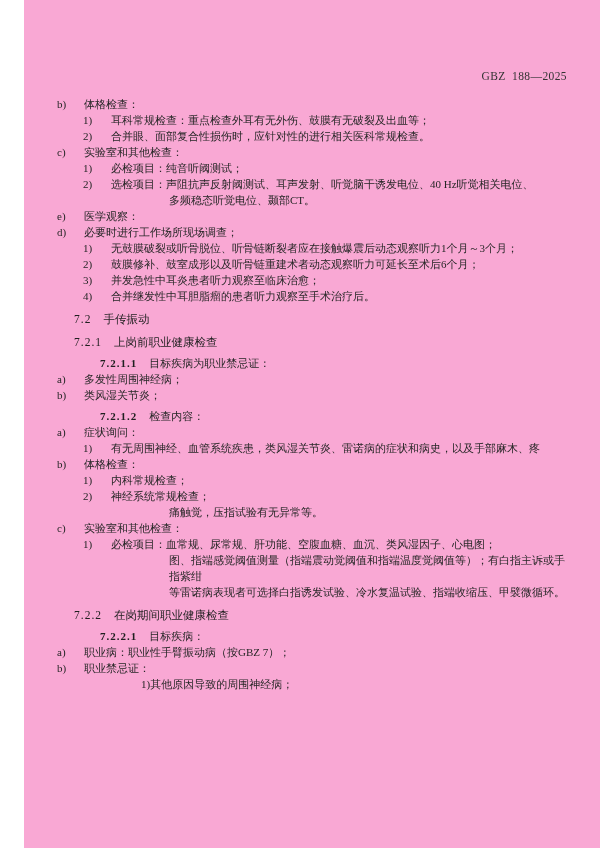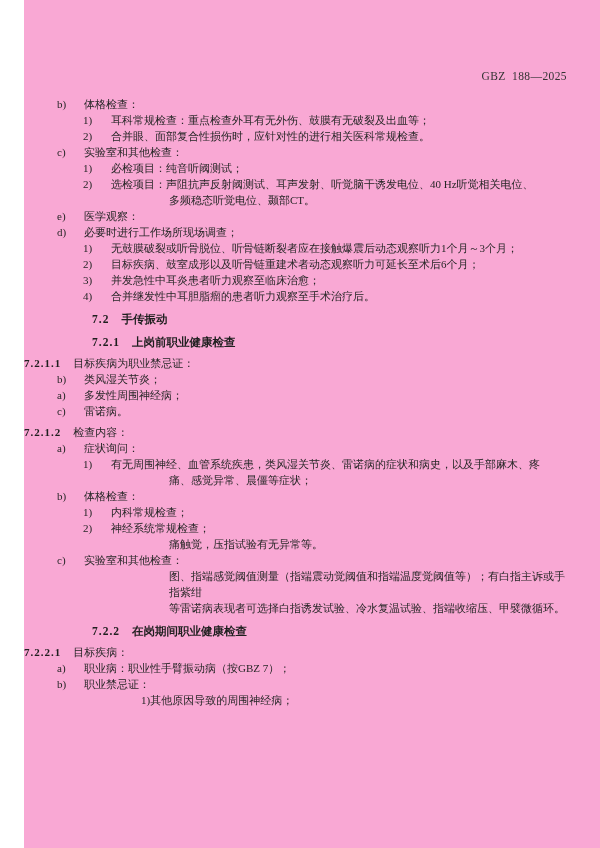--- a/index.html
+++ b/index.html
@@ -36,29 +36,29 @@
   .la .lb { display: inline-block; width: 27px; text-indent: 0; }
   
   .ln { padding-left: 87px; text-indent: -28px; }
   .ln .lb { display: inline-block; width: 28px; text-indent: 0; }
   
   .lc { padding-left: 145px; font-family: Liberation Serif, serif; }
   
   .lp { padding-left: 117px; }
   
   .h2, .h3 {
-    padding-left: 68px;
-    font-weight: bold;
+    padding-left: 50px;
+    font-weight: normal;
     margin-top: 7px;
     font-size: 11.5px;
     color: #1f1f1f;
   }
   .h2 .lb, .h3 .lb { margin-right: 12px; letter-spacing: 1px; }
   
-  .h4 { margin-top: 5px; }
+  .h4 { padding-left: 76px; margin-top: 5px; }
   .h4 .lb { font-weight: bold; margin-right: 12px; letter-spacing: 1px; color: #1f1f1f; }
 </style>
 </head>
 <body>
 
 <div class="doc">
 
   <div class="std-header">GBZ 188—2025</div>
 
   <div class="content">
@@ -66,39 +66,38 @@
     <div class="l la"><span class="lb">b)</span><span>体格检查：</span></div>
     <div class="l ln"><span class="lb">1)</span><span>耳科常规检查：重点检查外耳有无外伤、鼓膜有无破裂及出血等；</span></div>
     <div class="l ln"><span class="lb">2)</span><span>合并眼、面部复合性损伤时，应针对性的进行相关医科常规检查。</span></div>
     <div class="l la"><span class="lb">c)</span><span>实验室和其他检查：</span></div>
     <div class="l ln"><span class="lb">1)</span><span>必检项目：纯音听阈测试；</span></div>
     <div class="l ln"><span class="lb">2)</span><span>选检项目：声阻抗声反射阈测试、耳声发射、听觉脑干诱发电位、40 Hz听觉相关电位、</span></div>
     <div class="l lc"><span>多频稳态听觉电位、颞部CT。</span></div>
     <div class="l la"><span class="lb">e)</span><span>医学观察：</span></div>
     <div class="l la"><span class="lb">d)</span><span>必要时进行工作场所现场调查；</span></div>
     <div class="l ln"><span class="lb">1)</span><span>无鼓膜破裂或听骨脱位、听骨链断裂者应在接触爆震后动态观察听力1个月～3个月；</span></div>
-    <div class="l ln"><span class="lb">2)</span><span>目标疾病、鼓室成形以及听骨链重建术者动态观察听力可延长至术后6个月；</span></div>
+    <div class="l ln"><span class="lb">2)</span><span>鼓膜修补、鼓室成形以及听骨链重建术者动态观察听力可延长至术后6个月；</span></div>
     <div class="l ln"><span class="lb">3)</span><span>并发急性中耳炎患者听力观察至临床治愈；</span></div>
     <div class="l ln"><span class="lb">4)</span><span>合并继发性中耳胆脂瘤的患者听力观察至手术治疗后。</span></div>
 
     <div class="l h2"><span class="lb">7.2</span><span>手传振动</span></div>
     <div class="l h3"><span class="lb">7.2.1</span><span>上岗前职业健康检查</span></div>
     <div class="l h4"><span class="lb">7.2.1.1</span><span>目标疾病为职业禁忌证：</span></div>
+    <div class="l la"><span class="lb">a)</span><span>多发性周围神经病；</span></div>
     <div class="l la"><span class="lb">b)</span><span>类风湿关节炎；</span></div>
-    <div class="l la"><span class="lb">a)</span><span>多发性周围神经病；</span></div>
-    <div class="l la"><span class="lb">c)</span><span>雷诺病。</span></div>
     <div class="l h4"><span class="lb">7.2.1.2</span><span>检查内容：</span></div>
     <div class="l la"><span class="lb">a)</span><span>症状询问：</span></div>
     <div class="l ln"><span class="lb">1)</span><span>有无周围神经、血管系统疾患，类风湿关节炎、雷诺病的症状和病史，以及手部麻木、疼</span></div>
-    <div class="l lc"><span>痛、感觉异常、晨僵等症状；</span></div>
     <div class="l la"><span class="lb">b)</span><span>体格检查：</span></div>
     <div class="l ln"><span class="lb">1)</span><span>内科常规检查；</span></div>
     <div class="l ln"><span class="lb">2)</span><span>神经系统常规检查；</span></div>
     <div class="l lc"><span>痛触觉，压指试验有无异常等。</span></div>
     <div class="l la"><span class="lb">c)</span><span>实验室和其他检查：</span></div>
+    <div class="l ln"><span class="lb">1)</span><span>必检项目：血常规、尿常规、肝功能、空腹血糖、血沉、类风湿因子、心电图；</span></div>
     <div class="l lc"><span>图、指端感觉阈值测量（指端震动觉阈值和指端温度觉阈值等）；有白指主诉或手指紫绀</span></div>
     <div class="l lc"><span>等雷诺病表现者可选择白指诱发试验、冷水复温试验、指端收缩压、甲襞微循环。</span></div>
 
     <div class="l h3"><span class="lb">7.2.2</span><span>在岗期间职业健康检查</span></div>
     <div class="l h4"><span class="lb">7.2.2.1</span><span>目标疾病：</span></div>
     <div class="l la"><span class="lb">a)</span><span>职业病：职业性手臂振动病（按GBZ 7）；</span></div>
     <div class="l la"><span class="lb">b)</span><span>职业禁忌证：</span></div>
     <div class="l lp"><span>1)其他原因导致的周围神经病；</span></div>
 
   </div>

